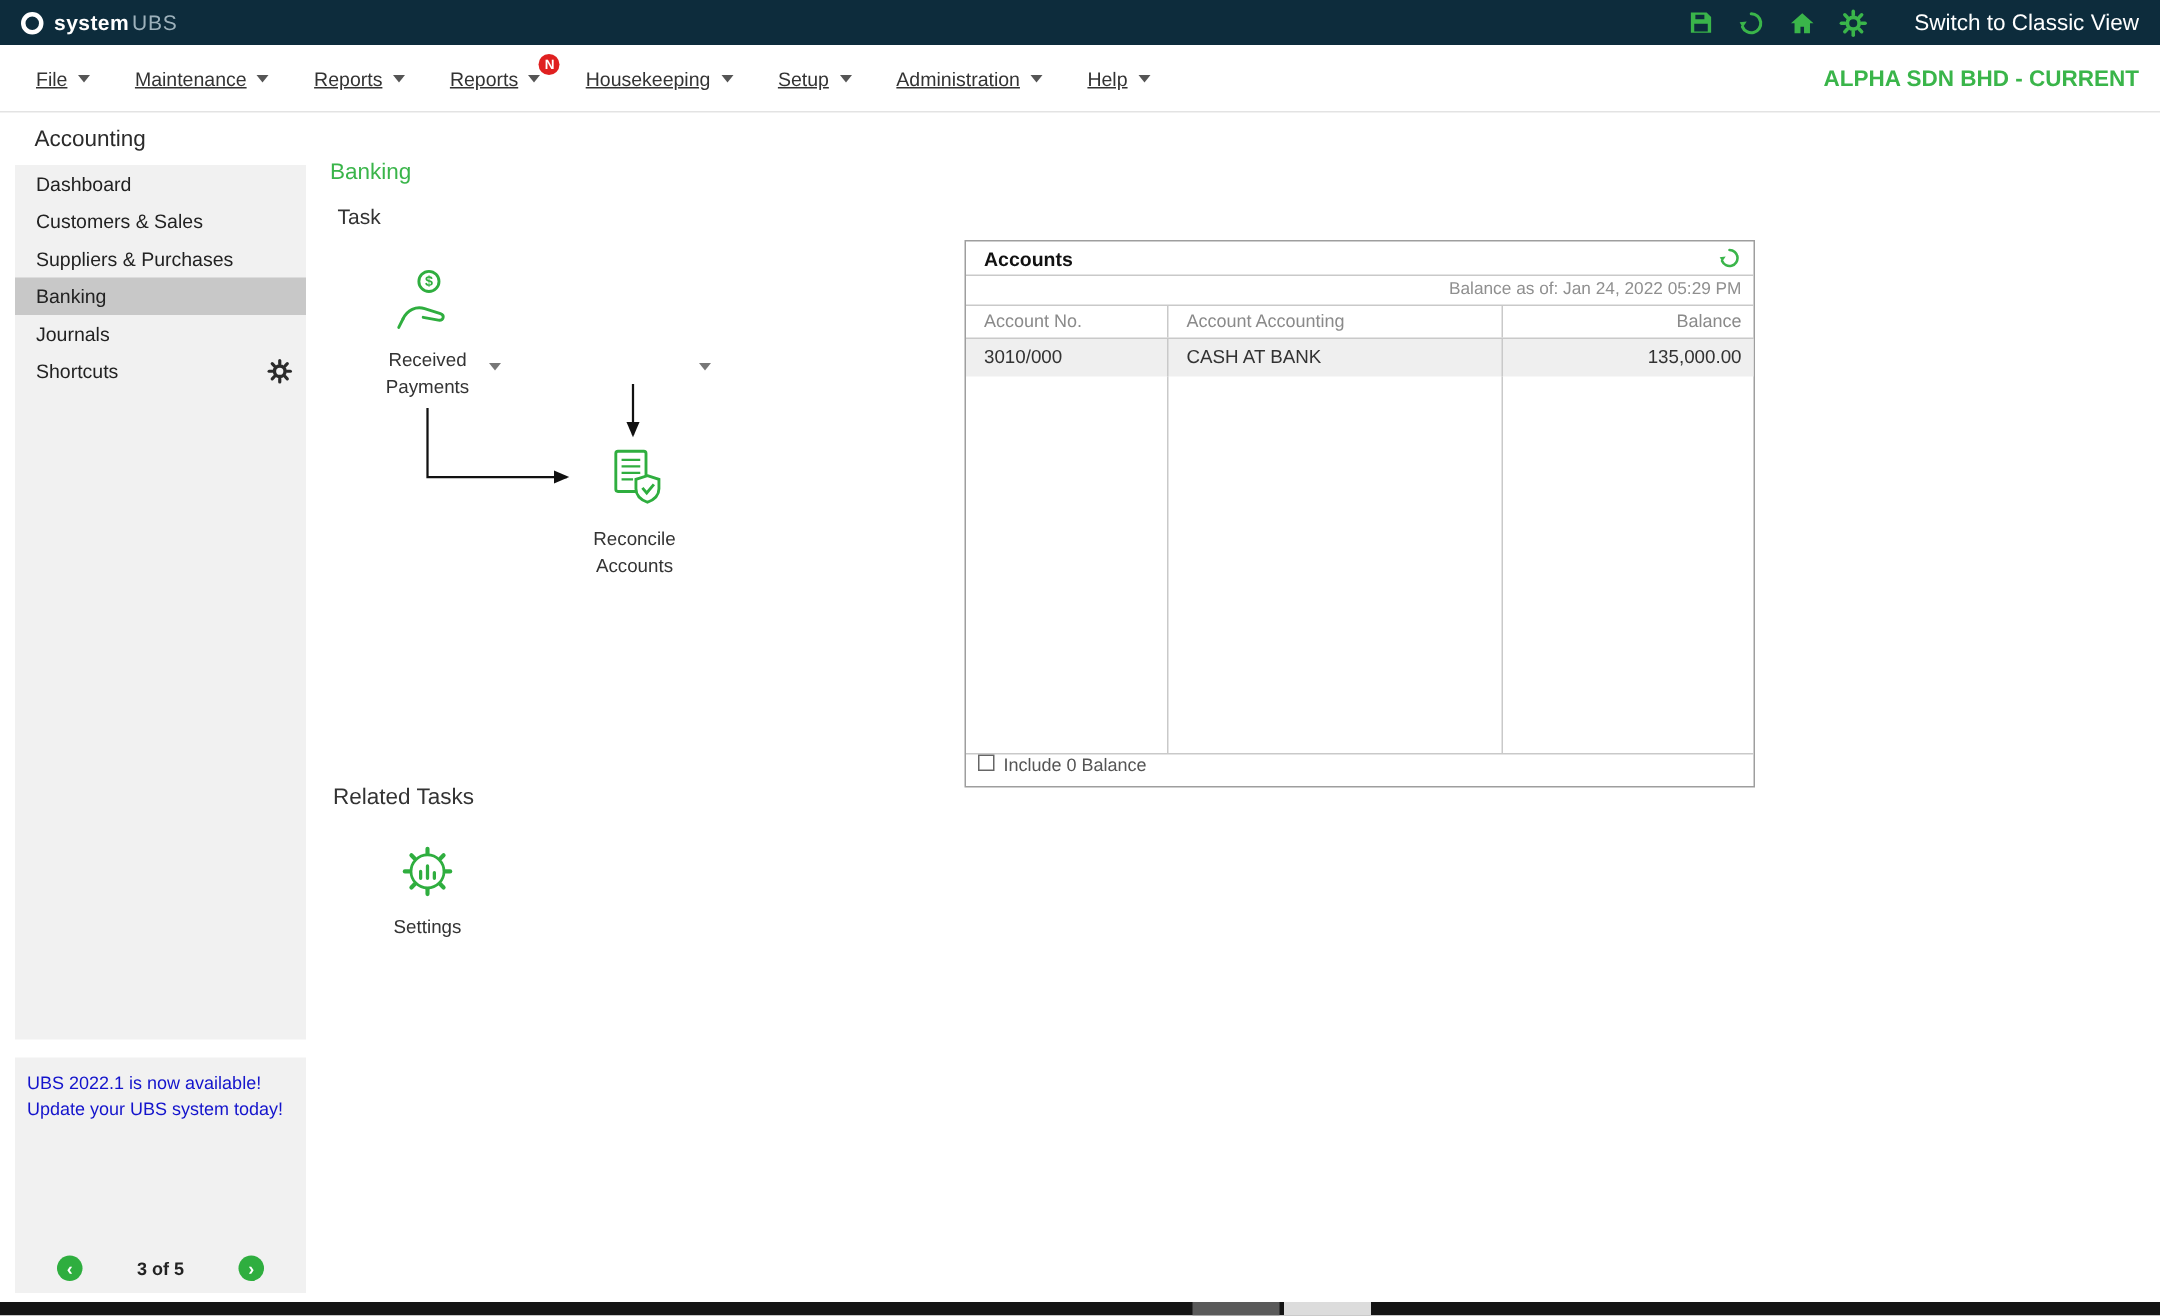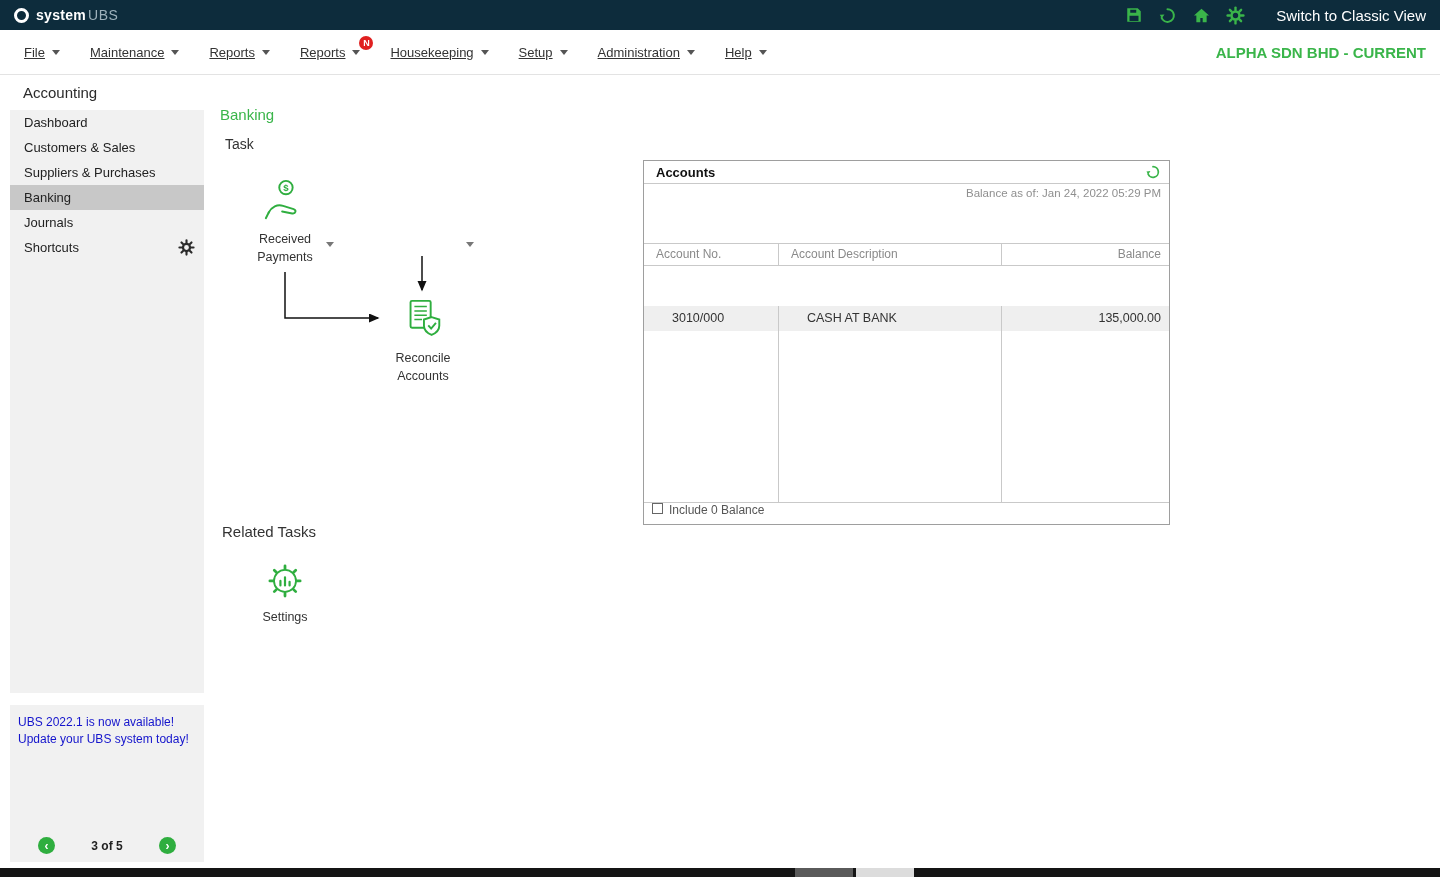--- a/index.html
+++ b/index.html
@@ -60,26 +60,26 @@
   .flow-svg { position:absolute; left:220px; top:160px; pointer-events:none; }
 
   
   .accounts { position:absolute; left:643px; top:160px; width:527px; height:365px;
               border:1px solid #9e9e9e; background:#fff; display:flex; flex-direction:column; }
   .acc-header { height:23px; display:flex; align-items:center; padding-left:12px;
                 border-bottom:1px solid #c9c9c9; position:relative; }
   .acc-title { font-size:13px; font-weight:bold; color:#111; }
   .acc-refresh { position:absolute; right:8px; top:3px; cursor:pointer; }
   .acc-asof { height:19px; font-size:11.5px; color:#8f8f8f; text-align:right; padding:3px 8px 0 0; }
-  .acc-grid { display:grid; grid-template-columns:135px 223px 1fr;margin-top:40px; }
+  .acc-grid { display:grid; grid-template-columns:135px 223px 1fr; }
   .acc-colheader { border-top:1px solid #c9c9c9; border-bottom:1px solid #c9c9c9; }
   .acc-colheader .cell { font-size:12px; color:#8a8a8a; padding:3px 8px 4px 12px; }
   .cell-sep { border-right:1px solid #c9c9c9; }
   .acc-row { background:#efefef; cursor:pointer; }
-  .acc-row .cell { font-size:12.5px; color:#333; padding:5px 8px 6px 28px; }
+  .acc-row .cell { font-size:12.5px; color:#333; padding:5px 8px 6px 12px; }
   .cell-right { text-align:right; }
   .acc-fill { flex:1; position:relative; }
   .vline { position:absolute; top:0; bottom:0; border-left:1px solid #c9c9c9; }
   .acc-footer { height:22px; border-top:1px solid #c9c9c9; display:flex; align-items:flex-start;
                 padding-left:8px; }
   .checkbox { width:11px; height:11px; border:1px solid #666; background:#fff; margin-right:6px;
               cursor:pointer; }
   .checkbox-label { font-size:12px; color:#555; }
 
   
@@ -296,21 +296,21 @@
       <span class="acc-refresh">
         <svg width="16" height="16" viewBox="0 0 24 24">
             <path d="M12 4a8 8 0 1 1-7.4 11" fill="none" stroke="#3ab54a" stroke-width="2.6" stroke-linecap="round"></path>
             <path d="M2.2 11.2l6-.6-3.4 5z" fill="#3ab54a"></path>
           </svg>
       </span>
     </div>
     <div class="acc-asof">Balance as of: Jan 24, 2022 05:29 PM</div>
     <div class="acc-grid acc-colheader">
       <div class="cell cell-sep">Account No.</div>
-      <div class="cell cell-sep">Account Description</div>
+      <div class="cell cell-sep">Account Accounting</div>
       <div class="cell cell-right">Balance</div>
     </div>
     <div class="acc-grid acc-row">
       <div class="cell cell-sep">3010/000</div>
       <div class="cell cell-sep">CASH AT BANK</div>
       <div class="cell cell-right">135,000.00</div>
     </div>
     <div class="acc-fill">
       <div class="vline" style="left:134px;"></div>
       <div class="vline" style="left:357px;"></div>

